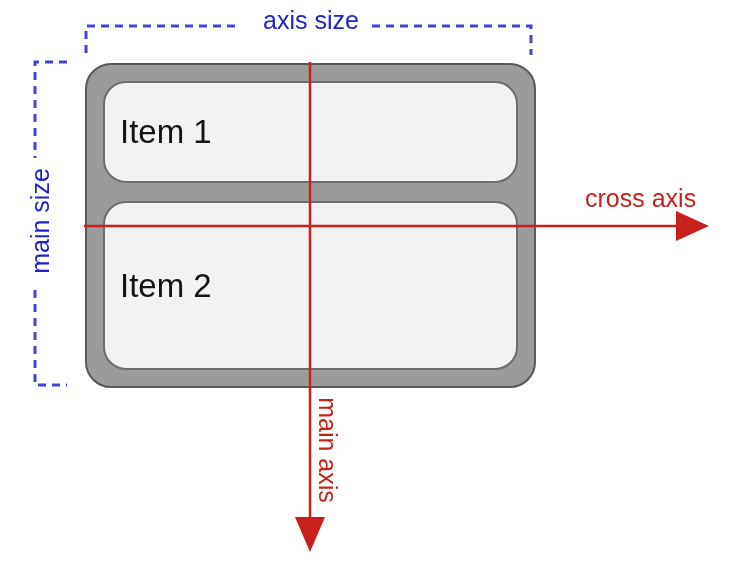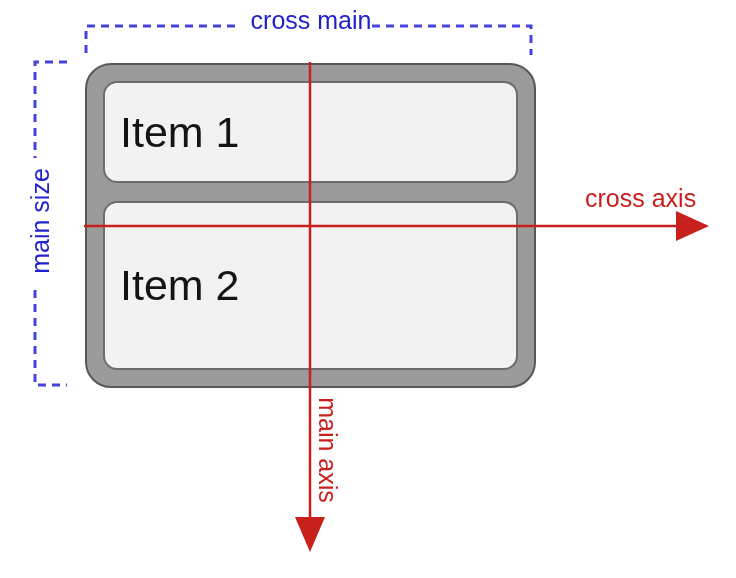--- a/index.html
+++ b/index.html
@@ -22,25 +22,25 @@
     border-radius: 26px;
     padding: 16px;
     display: flex;
     flex-direction: column;
     gap: 18px;
   }
   .flex-item {
     box-sizing: border-box;
     background: var(--item-fill, #f2f2f3);
     border: 2px solid var(--item-border, #6d6d71);
-    border-radius: 14px;
+    border-radius: 23px;
     display: flex;
     align-items: center;
     padding-left: 15px;
-    font-size: 43px;
+    font-size: 33px;
     color: var(--item-text, #141414);
   }
   .flex-item.item-1 { height: 102px; flex: 0 0 auto; }
   .flex-item.item-2 { flex: 1 1 auto; }
 
   
   .overlay {
     position: absolute;
     left: 0; top: 0;
     width: 736px; height: 578px;
@@ -116,21 +116,21 @@
     <g>
       <path class="axis-line" d="M84,226 L678,226"></path>
       <polygon class="axis-head" points="676,211 676,241 709,226"></polygon>
     </g>
     <g>
       <path class="axis-line" d="M310,62 L310,519"></path>
       <polygon class="axis-head" points="295,517 325,517 310,552"></polygon>
     </g>
   </svg>
 
-  <div class="label blue cross-size-label">cross main</div>
+  <div class="label blue cross-size-label">axis size</div>
 
   <div class="label blue main-size-label">main size</div>
 
   <div class="label red cross-axis-label">cross axis</div>
 
   <div class="label red main-axis-label">main axis</div>
 
 </div>
 
 </body></html>

